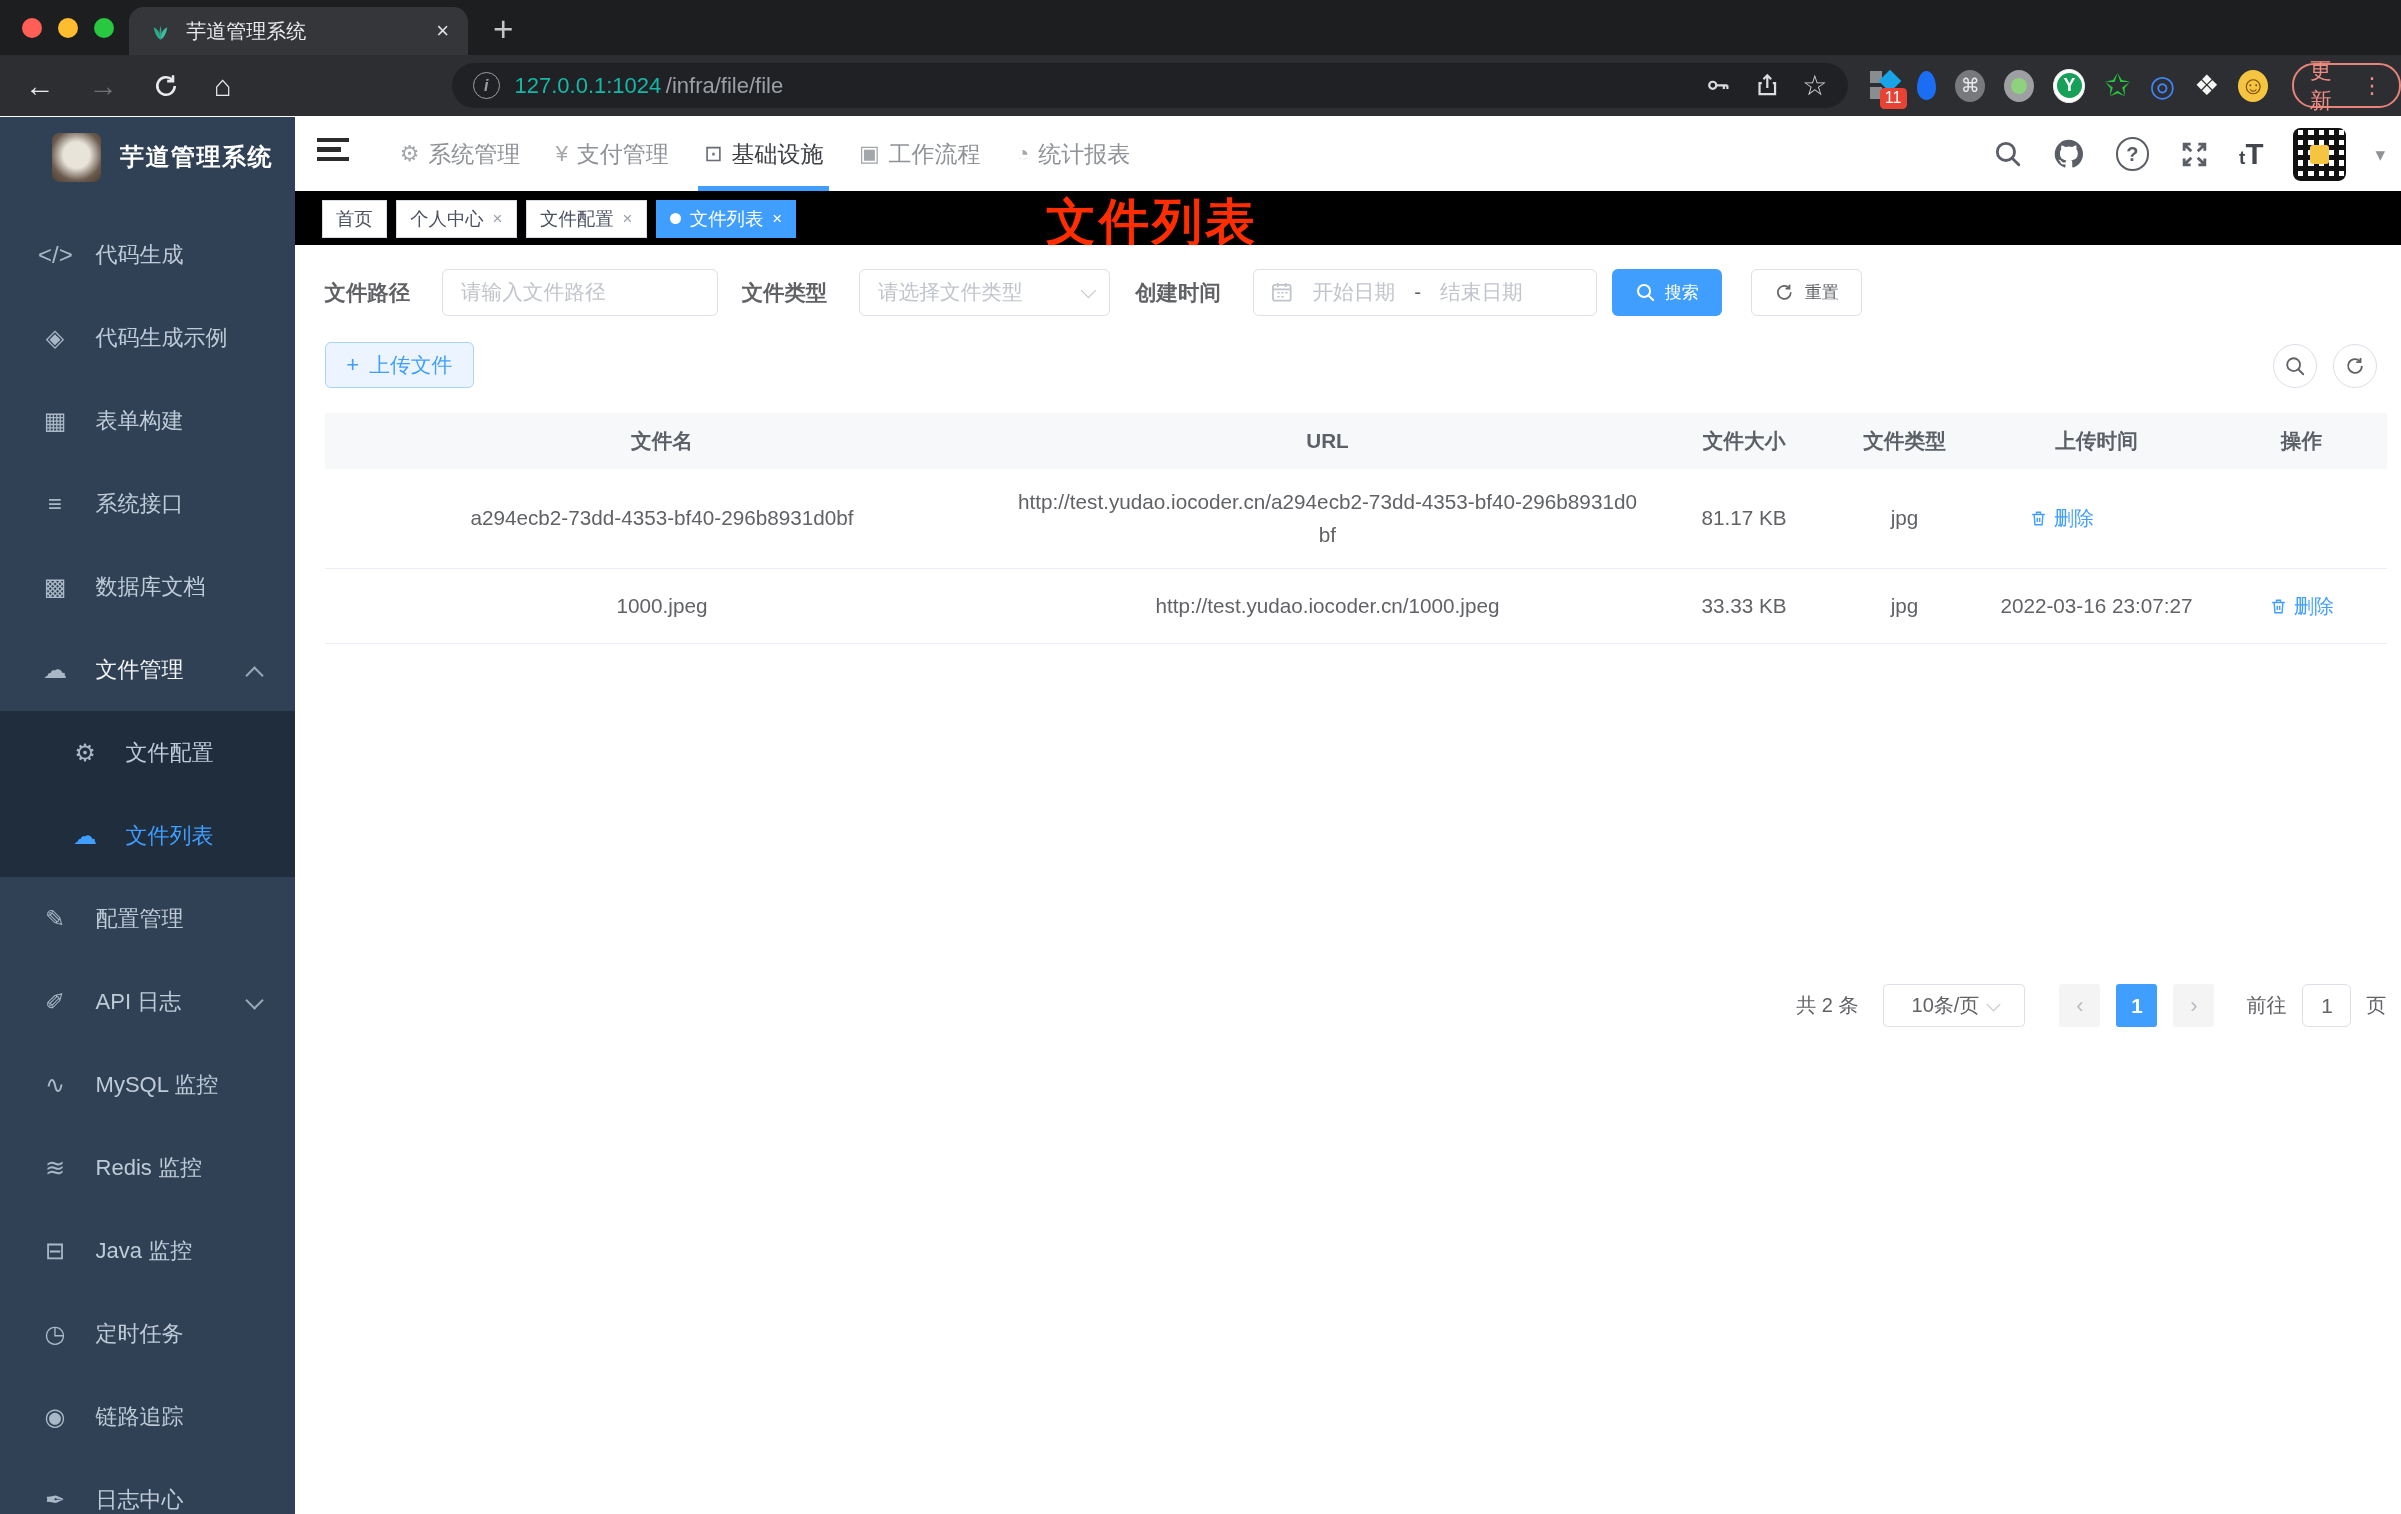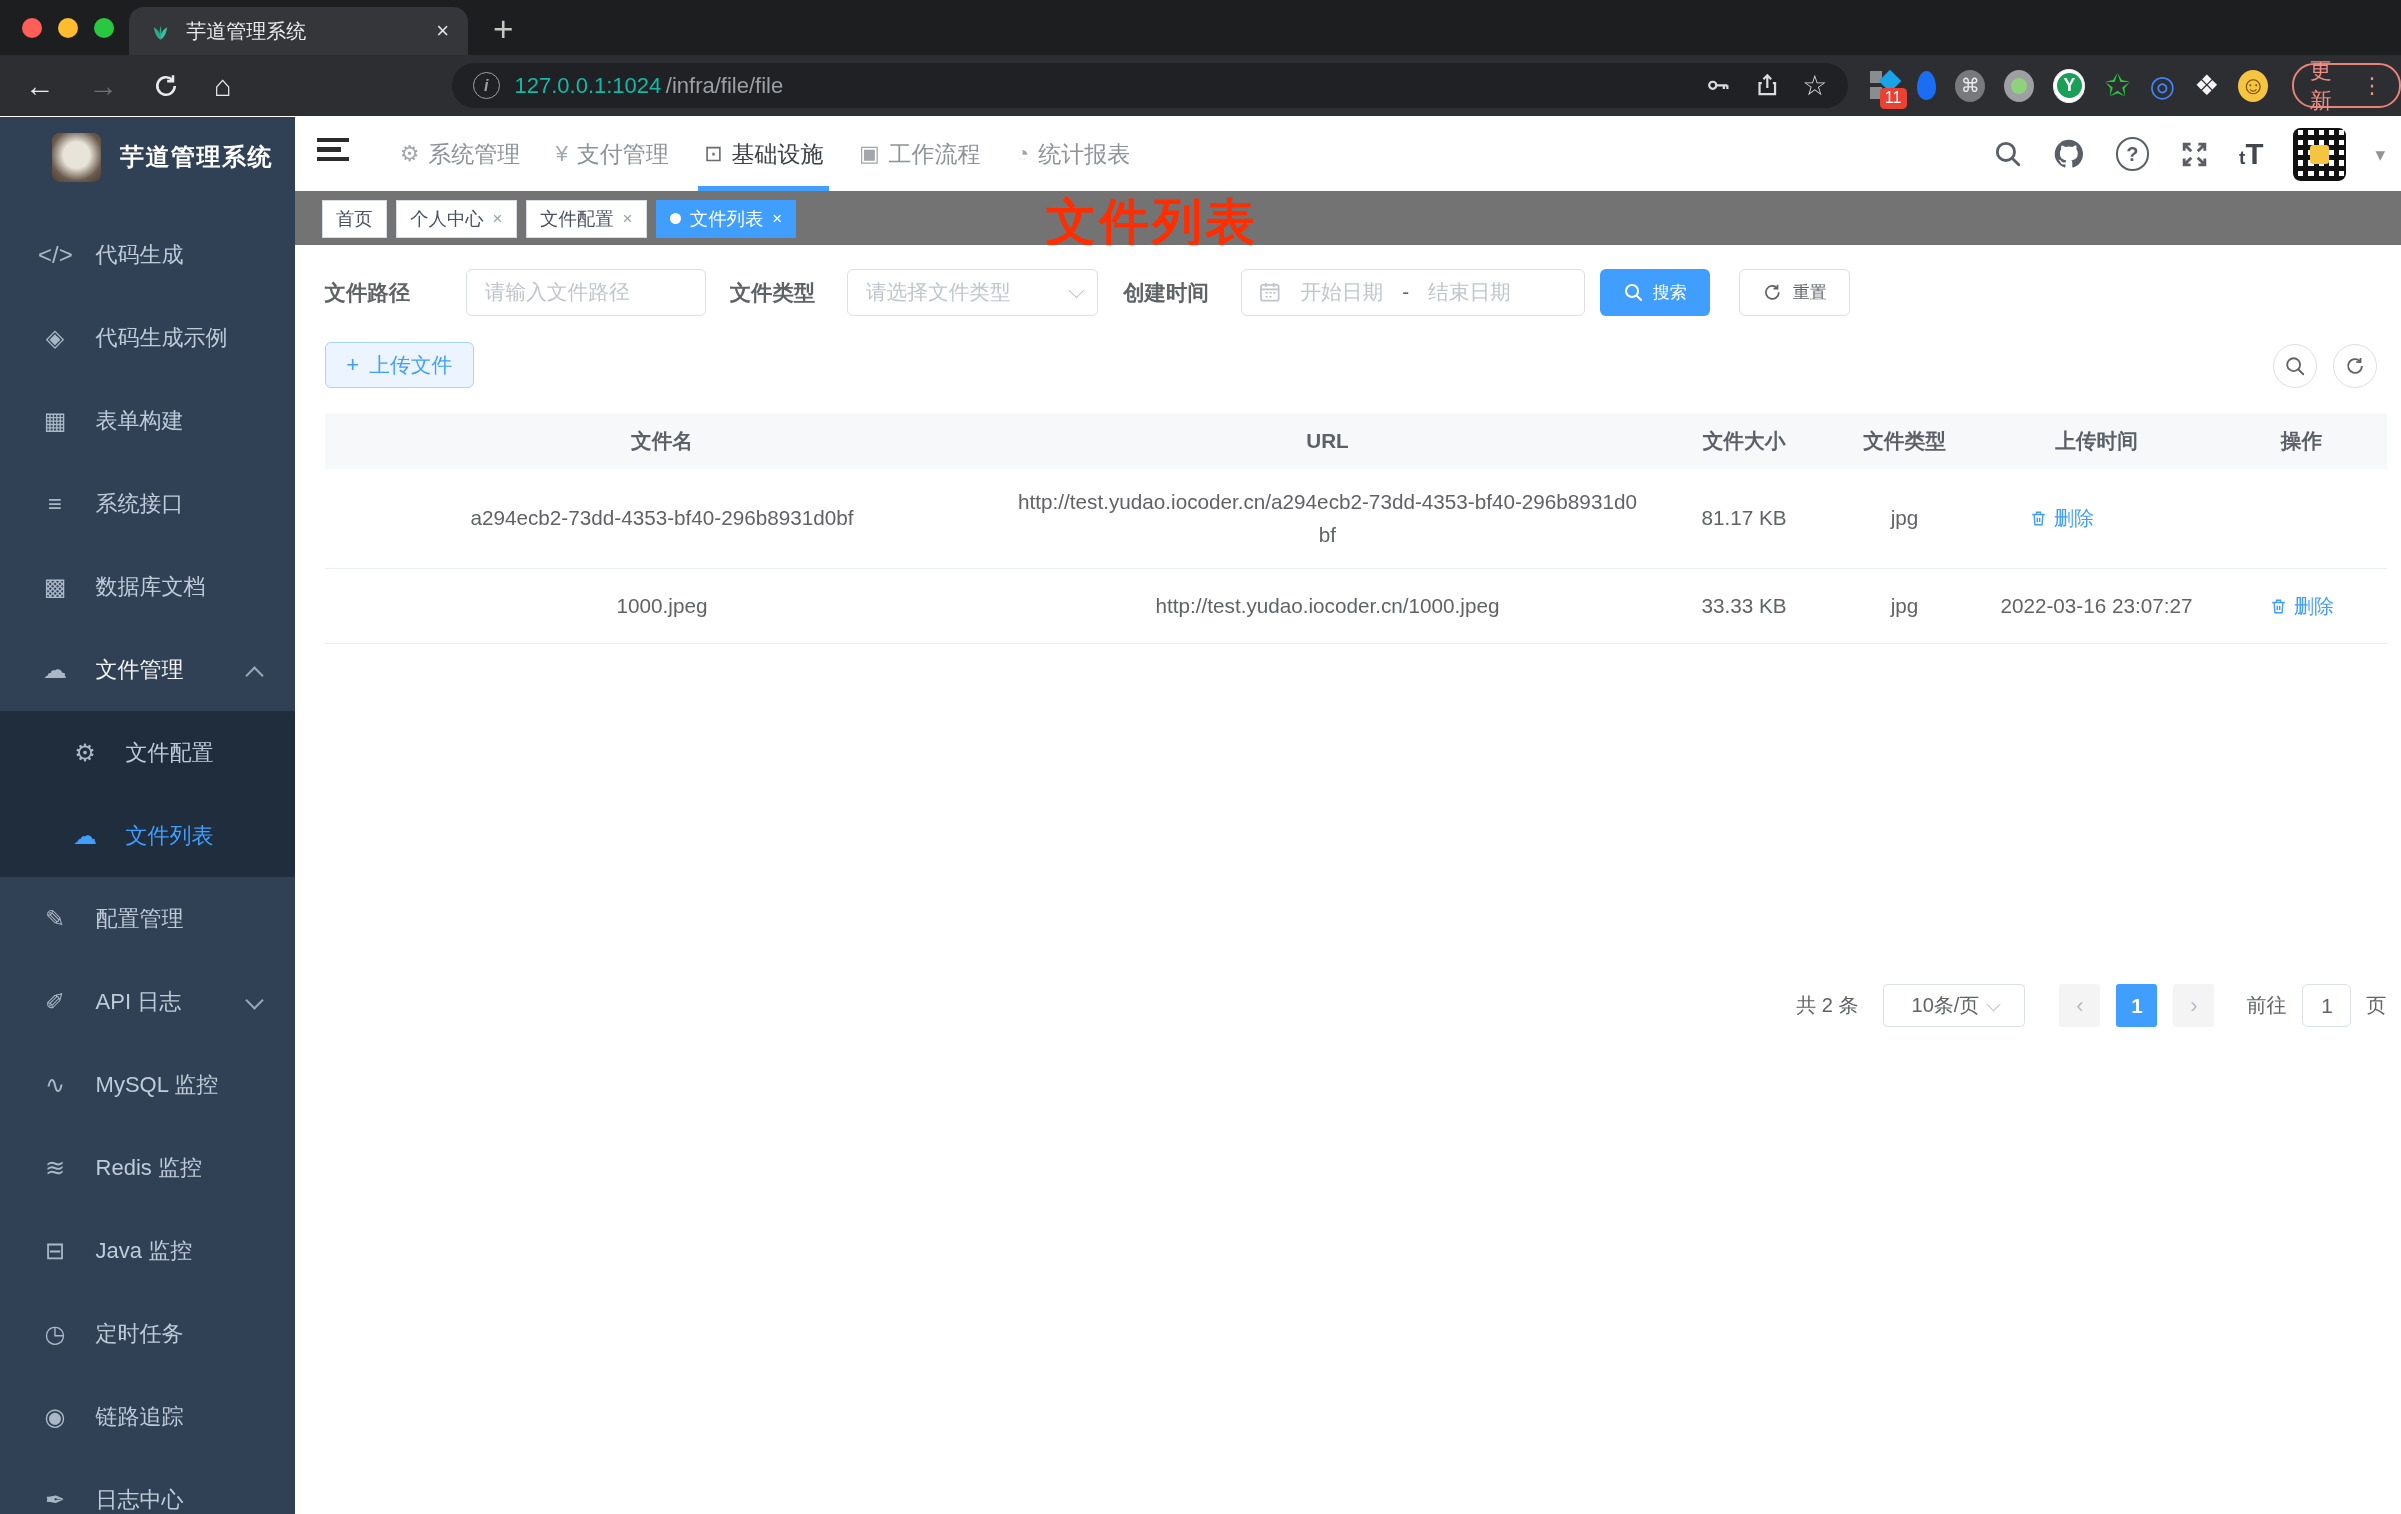--- a/index.html
+++ b/index.html
@@ -67,38 +67,38 @@
   .hdr-icons{position:absolute;right:16px;top:0;height:74px;display:flex;align-items:center;gap:29.5px;}
   .help-ic{width:29.5px;height:29.5px;border:2.2px solid #5a5e66;border-radius:50%;color:#5a5e66;font-size:20px;
     font-weight:700;display:flex;align-items:center;justify-content:center;}
   .fontsz{color:#43474d;font-size:19px;font-weight:700;}
   .fontsz b{font-size:29.5px;}
   .qr{width:53px;height:53px;border-radius:7.4px;position:relative;background:
     repeating-linear-gradient(0deg,#111 0 5.2px,transparent 5.2px 10.3px),
     repeating-linear-gradient(90deg,#111 0 5.2px,#fff 5.2px 10.3px);}
   .qr span{position:absolute;left:17px;top:17px;width:19px;height:19px;background:#f5c542;border-radius:3px;}
   .hdr-caret{color:#8f9398;font-size:19px;}
-  .tagsbar{position:absolute;left:295px;top:74px;width:2106px;height:55px;background:#737373;
+  .tagsbar{position:absolute;left:295px;top:74px;width:2106px;height:55px;background:#000000;
     border-bottom:1.5px solid #d8dce5;display:flex;align-items:center;}
   .tag{height:38px;box-sizing:border-box;border:1.5px solid #d8dce5;background:#fff;color:#495060;
     padding:0 13.3px;font-size:18.4px;margin-left:8.9px;display:flex;align-items:center;gap:8.9px;}
   .tag:first-child{margin-left:26.6px;}
   .tag .x{color:#9aa0a8;font-size:17px;}
   .tag.active{background:#409eff;border-color:#409eff;color:#fff;}
   .tag.active .x{color:#fff;}
   .tagdot{width:11px;height:11px;border-radius:50%;background:#fff;}
   .annotation{position:absolute;left:1046px;top:72px;font-size:50px;font-weight:600;color:#ff2d00;letter-spacing:3px;}
   
   .main{position:absolute;left:295px;top:128px;width:2106px;height:1270px;background:#fff;}
   .filters{position:absolute;left:29.5px;top:23.6px;display:flex;align-items:center;font-size:21.4px;color:#606266;}
   .flabel{font-weight:700;margin-right:32px;white-space:nowrap;}
   .inp{height:47px;box-sizing:border-box;border:1.5px solid #dcdfe6;border-radius:5.9px;font-size:20.7px;
     color:#606266;padding:0 17.7px;font-family:"Liberation Sans",sans-serif;outline:none;}
   .inp::placeholder{color:#c0c4cc;}
-  .w-path{width:240px;margin-right:11.8px;margin-left:24px;}
+  .w-path{width:276px;margin-right:11.8px;}
   .selectbox{width:251px;height:47px;box-sizing:border-box;border:1.5px solid #dcdfe6;border-radius:5.9px;
     display:flex;align-items:center;padding:0 17.7px;color:#c0c4cc;font-size:20.7px;margin-right:25px;}
   .selectbox .chev2{margin-left:auto;width:9.6px;height:9.6px;border-right:1.5px solid #c0c4cc;
     border-bottom:1.5px solid #c0c4cc;transform:rotate(45deg) translateY(-3px);}
   .daterange{width:344px;height:47px;box-sizing:border-box;border:1.5px solid #dcdfe6;border-radius:5.9px;
     display:flex;align-items:center;padding:0 16px;gap:19px;color:#c0c4cc;font-size:20.7px;margin-right:14.8px;}
   .dr-sep{color:#606266;}
   .btn{height:47px;border-radius:5.9px;display:flex;align-items:center;gap:9.6px;font-size:17px;
     padding:0 22px;box-sizing:border-box;border:1.5px solid transparent;}
   .btn-search{background:#409eff;color:#fff;}

